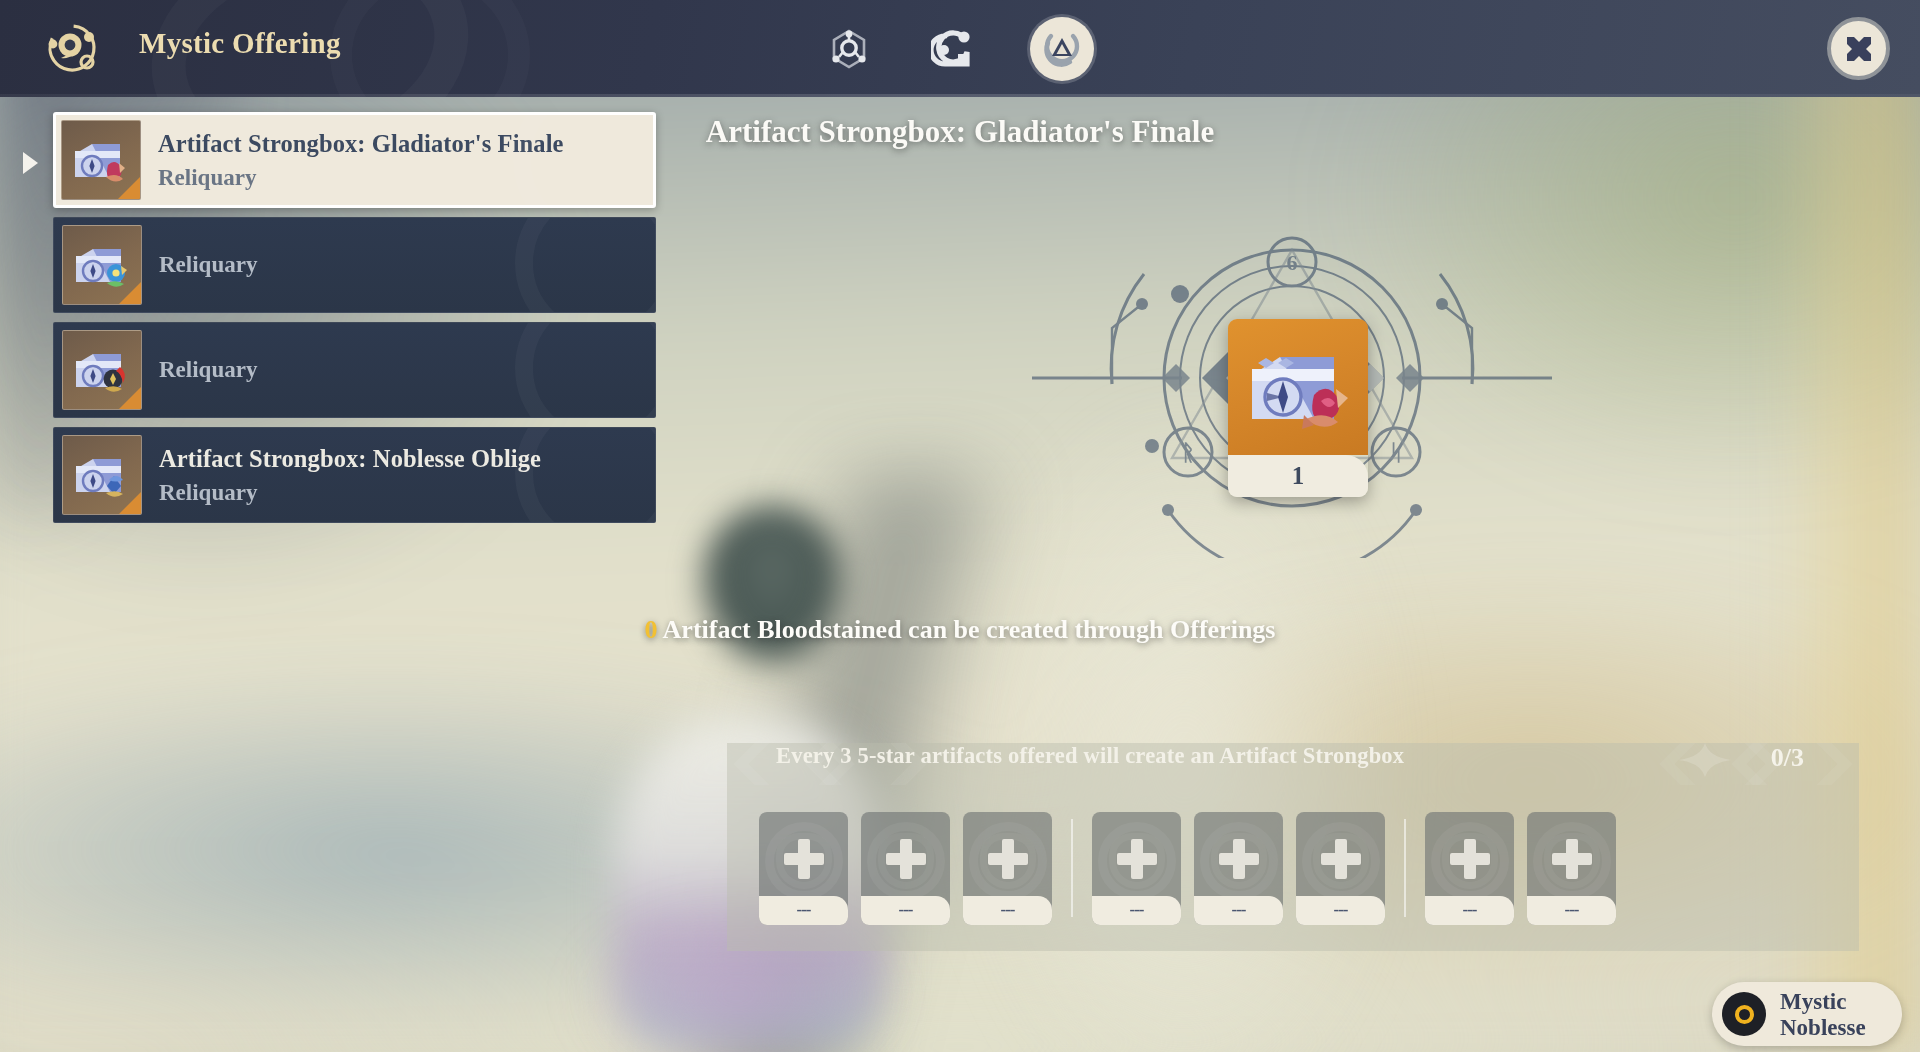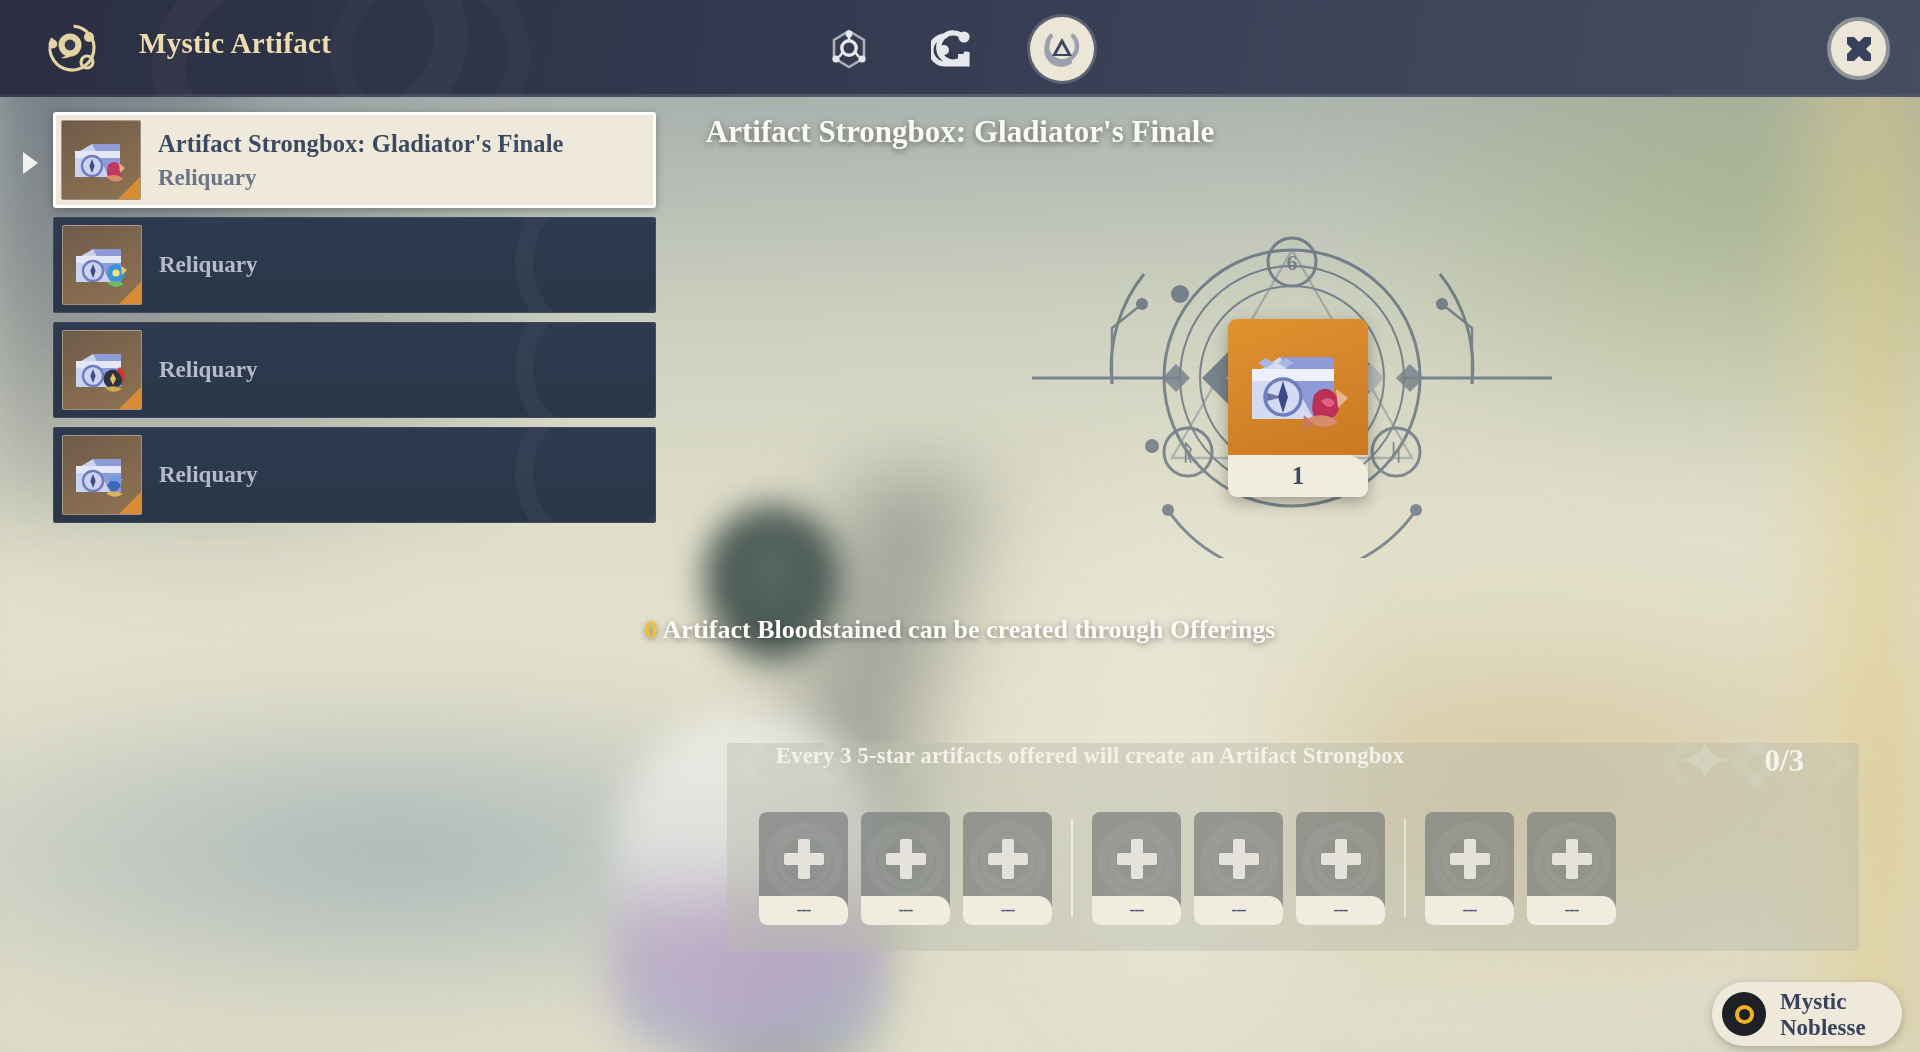--- a/index.html
+++ b/index.html
@@ -193,21 +193,21 @@
   }
   #panel-head .hwm {
     position:absolute; top:-22px; width:86px; height:86px; transform:rotate(45deg);
     border:11px solid rgba(255,255,255,.055);
   }
   #panel-head .lbl {
     margin-left:49px; font-size:22.5px; font-weight:700; color:#f3f1e8; letter-spacing:.2px;
     position:relative; z-index:2;
   }
   #panel-head .cnt {
-    position:absolute; right:55px; font-size:31px; font-weight:700; color:#f5f3ea; z-index:2;
+    position:absolute; right:55px; font-size:26px; font-weight:700; color:#f5f3ea; z-index:2;
   }
   #panel-head .star {
     position:absolute; right:128px; width:52px; height:34px; z-index:1; opacity:.16;
   }
   #slots {
     position:relative; height:166px; display:flex; align-items:center;
     padding-left:32px; gap:13px; overflow:hidden;
   }
   .slot {
     flex:0 0 89px; width:89px; height:113px; position:relative;
@@ -285,21 +285,21 @@
   <svg id="mystic-logo" viewBox="0 0 56 56">
     <circle cx="28" cy="28" r="22" fill="none" stroke="#e4d3a4" stroke-width="3.2" stroke-dasharray="92 26" transform="rotate(-35 28 28)"></circle>
     <circle cx="26" cy="25" r="11.5" fill="#e4d3a4"></circle>
     <circle cx="26" cy="25" r="5.4" fill="#333a4e"></circle>
     <path d="M17 38 Q27 34 34 24 Q30 40 17 38 Z" fill="#e4d3a4"></path>
     <circle cx="45" cy="17" r="5" fill="#e4d3a4"></circle>
     <circle cx="9" cy="24" r="4.4" fill="#e4d3a4"></circle>
     <circle cx="43" cy="42" r="6" fill="none" stroke="#e4d3a4" stroke-width="3.2"></circle>
   </svg>
 
-  <div id="title-text">Mystic Artifact</div>
+  <div id="title-text">Mystic Offering</div>
 
   <div id="tabs">
     <div class="tab">
       <svg width="46" height="46" viewBox="0 0 46 46">
         <path d="M23 5 L38 14 L38 32 L23 41 L8 32 L8 14 Z" fill="none" stroke="#c9cdd4" stroke-width="2.6" opacity=".8"></path>
         <circle cx="23" cy="22" r="7.2" fill="none" stroke="#e6e8ec" stroke-width="3.4"></circle>
         <circle cx="23" cy="8" r="3.4" fill="#e6e8ec"></circle>
         <circle cx="10" cy="33" r="3.6" fill="#e6e8ec"></circle>
         <circle cx="36" cy="33" r="3.6" fill="#e6e8ec"></circle>
         <line x1="23" y1="11" x2="23" y2="15" stroke="#e6e8ec" stroke-width="2.6"></line>
@@ -409,20 +409,21 @@
         <rect x="13" y="30" width="45" height="7" fill="#e3e8f8"></rect>
         <circle cx="30" cy="45" r="10" fill="none" stroke="#6f7cbe" stroke-width="2.4"></circle>
         <path d="M30 38 L32.6 45 L30 52 L27.4 45 Z" fill="#3e4a86"></path>
         <path d="M44 50 l7 -10 7 10 -7 8 Z" fill="#3d67b8"></path>
         <path d="M46 44 q7 -8 14 0 q-7 3 -14 0 Z" fill="#6f97de"></path>
         <path d="M43 57 q10 -4 17 1 q-9 6 -17 -1 Z" fill="#d6b45e"></path>
       </svg>
       <div class="corner"></div>
     </div>
     <div class="row-txt">
+      <div class="row-name">Artifact Strongbox: Noblesse Oblige</div>
       <div class="row-sub">Reliquary</div>
     </div>
   </div>
 </div>
 
 <div id="detail-title">Artifact Strongbox: Gladiator's Finale</div>
 
 <svg id="alchemy-circle" viewBox="0 0 580 360">
   <g fill="none" stroke="#2f4360" stroke-width="3">
     <circle cx="290" cy="180" r="128"></circle>

